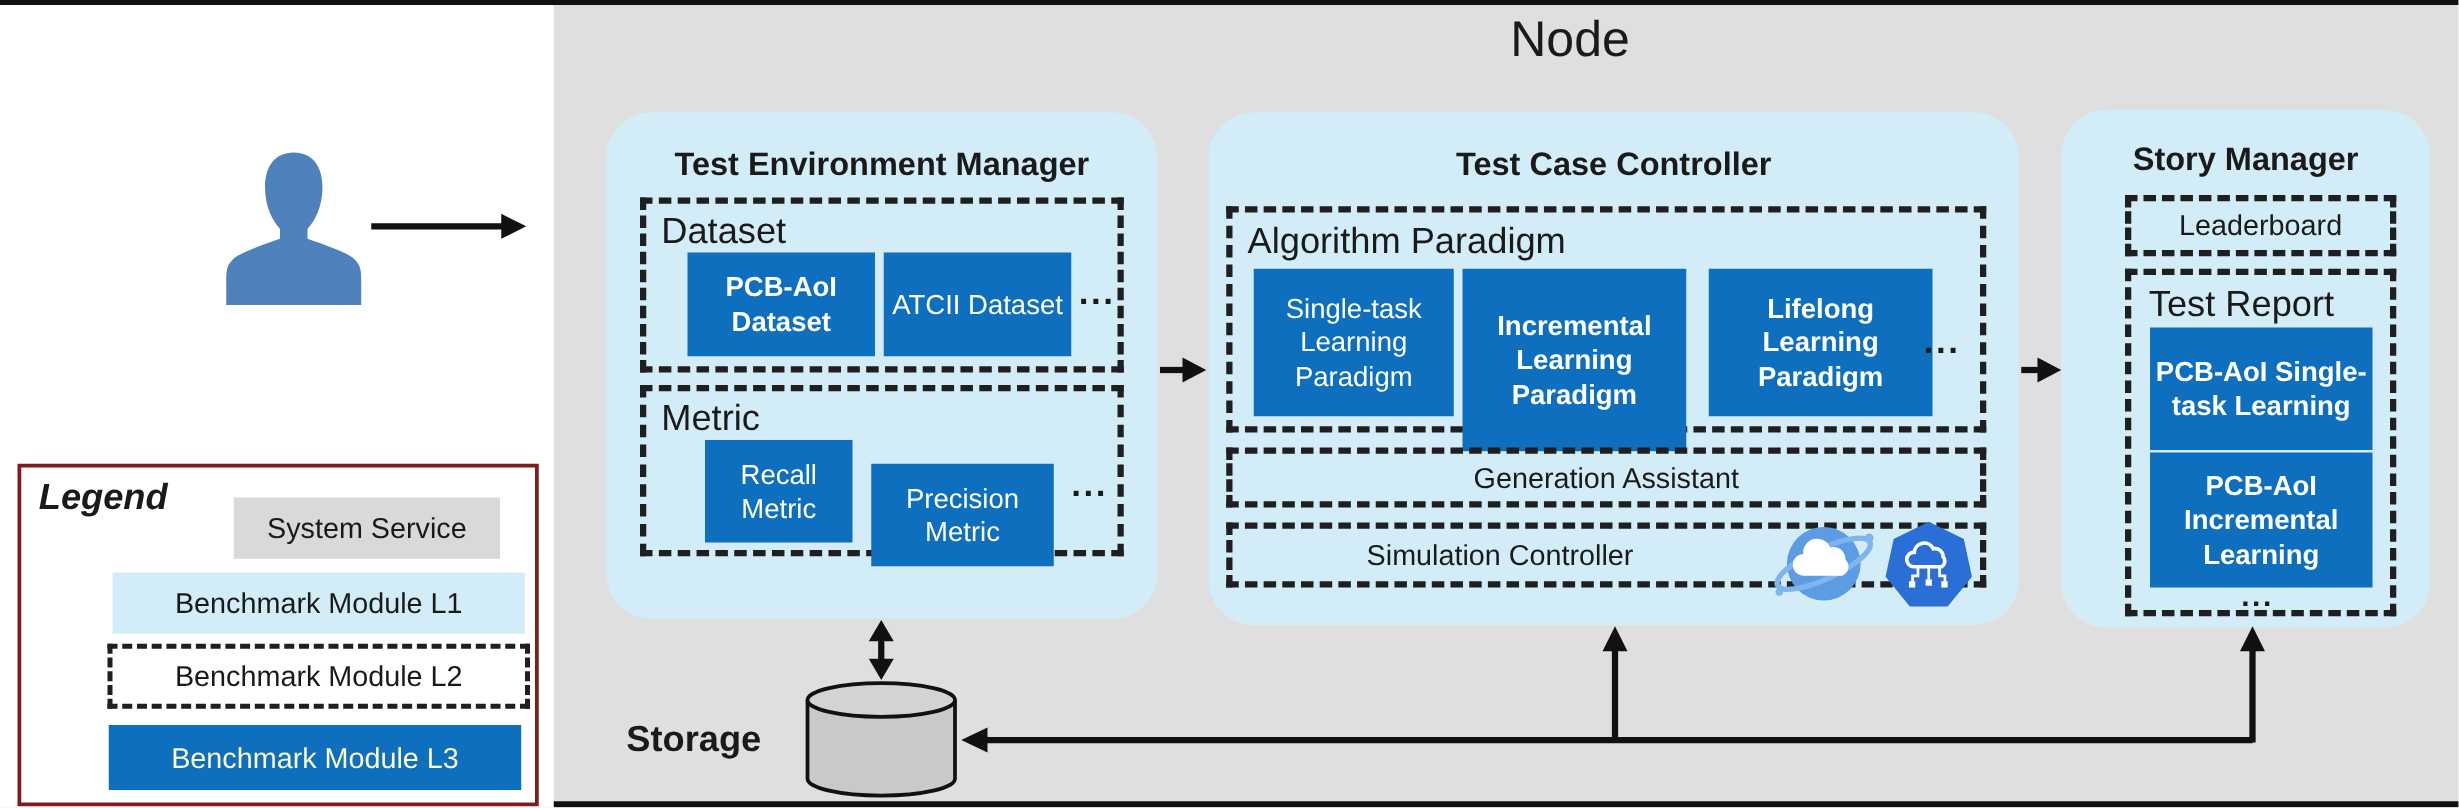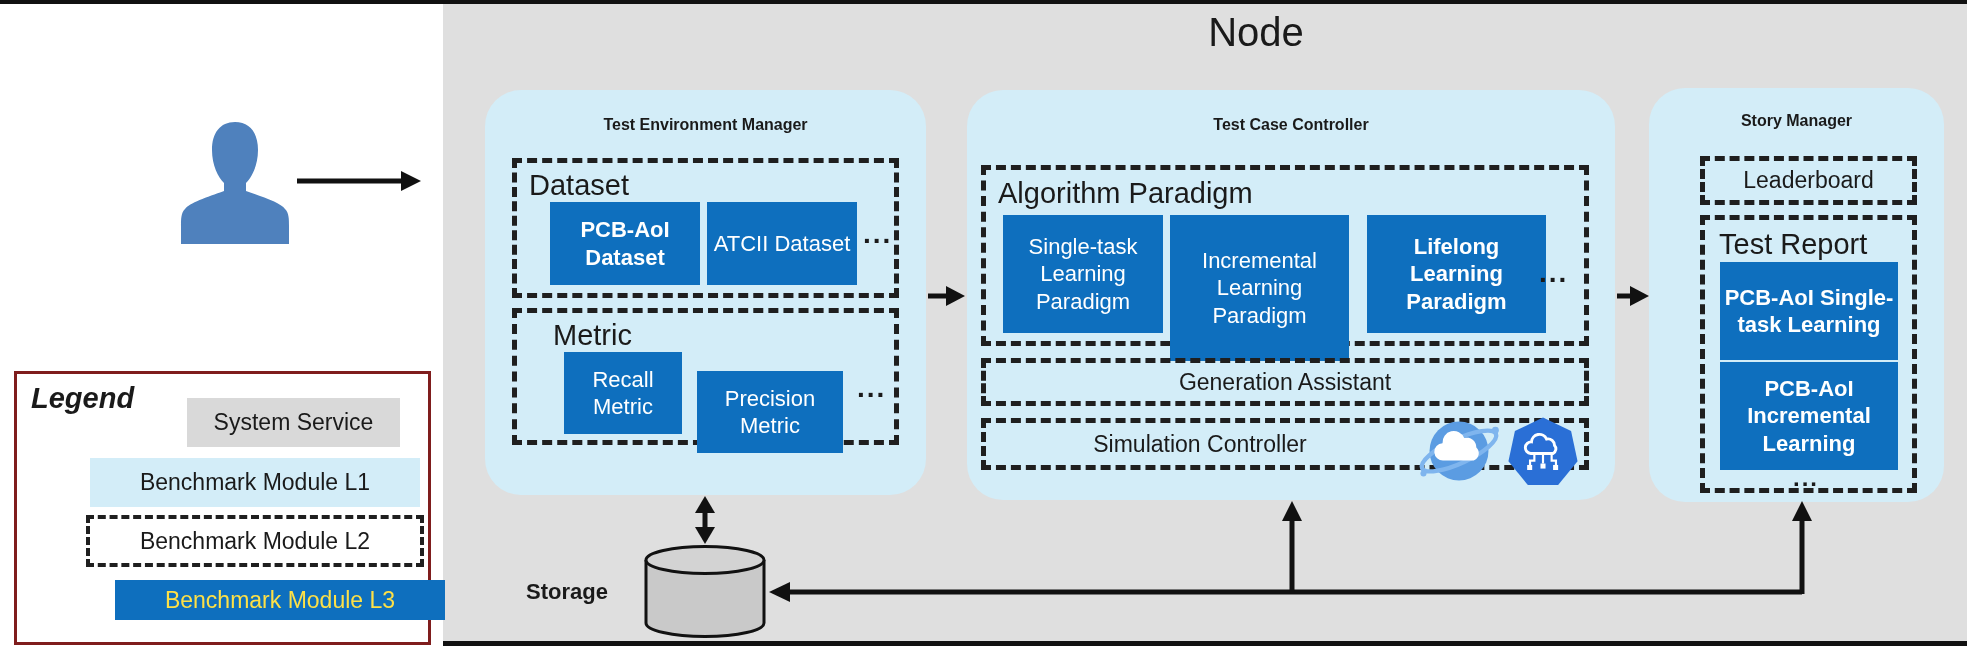--- a/index.html
+++ b/index.html
@@ -4,37 +4,37 @@
 <style>
   html,body{margin:0;padding:0;background:#fff;}
   #stage{position:relative;width:1967px;height:646px;background:#ffffff;overflow:hidden;
          font-family:"Liberation Sans",sans-serif;color:#1a1a1a;}
   .abs{position:absolute;}
   .bar{background:#111;}
   #node-bg{left:443px;top:4px;width:1524px;height:637px;background:#dfdfdf;}
   .node-title{left:1156px;top:12px;width:200px;height:40px;font-size:40px;display:flex;
               align-items:center;justify-content:center;}
   .panel{background:#d3edf8;border-radius:36px;}
-  .box-title{position:absolute;left:0;right:0;text-align:center;font-size:16px;font-weight:700;}
+  .box-title{position:absolute;left:0;right:0;text-align:center;font-size:26px;font-weight:700;}
   .dashed-box{position:absolute;border:5px dashed #1f1f1f;box-sizing:border-box;}
   .section-label{position:absolute;font-size:29px;}
   .bluebox{position:absolute;background:#0e6fbe;color:#fff;font-size:22px;line-height:1.24;
            display:flex;align-items:center;justify-content:center;text-align:center;
            padding:2px 4px;box-sizing:border-box;}
   .bold{font-weight:700;}
   .dots{position:absolute;font-size:28px;font-weight:700;letter-spacing:2px;}
   .center-label{position:absolute;display:flex;align-items:center;justify-content:center;
                 font-size:23px;}
   
   #legend{left:14px;top:371px;width:411px;height:268px;background:#fff;border:3px solid #7f1d1d;}
   #legend .title{position:absolute;left:14px;top:8px;font-size:29px;font-weight:700;font-style:italic;}
   .legend-item{position:absolute;display:flex;align-items:center;justify-content:center;
                font-size:23px;box-sizing:border-box;}
-  #storage-label{left:502px;top:572px;width:130px;height:40px;display:flex;align-items:center;
-                 justify-content:center;font-size:22px;font-weight:700;}
+  #storage-label{left:490px;top:572px;width:130px;height:40px;display:flex;align-items:center;
+                 justify-content:center;font-size:29px;font-weight:700;}
   svg{display:block;}
   #connectors{left:0;top:0;pointer-events:none;}
 </style>
 </head>
 <body>
 
 <div id="stage">
 
   <div class="abs bar" style="left:0;top:0;width:1967px;height:4px;"></div>
   <div class="abs" id="node-bg"></div>
@@ -45,46 +45,46 @@
     <svg width="120" height="126" viewBox="0 0 120 126">
       <path d="M60 4 C45 4 37 15 37 32 C37 47 43 59 49 65 L49 73 C32 79 14 85 10 91 C6 95 6 101 6 108 L6 126 L114 126 L114 108 C114 101 114 95 110 91 C106 85 88 79 71 73 L71 65 C77 59 83 47 83 32 C83 15 75 4 60 4 Z" fill="#4f81bd"></path>
     </svg>
   </div>
 
   <div class="abs" id="legend">
     <div class="title">Legend</div>
     <div class="legend-item" style="left:170px;top:24px;width:213px;height:49px;background:#d9d9d9;">System Service</div>
     <div class="legend-item" style="left:73px;top:84px;width:330px;height:49px;background:#d3edf8;">Benchmark Module L1</div>
     <div class="legend-item" style="left:69px;top:141px;width:338px;height:52px;background:#fff;border:4px dashed #1f1f1f;">Benchmark Module L2</div>
-    <div class="legend-item" style="left:70px;top:206px;width:330px;height:40px;background:#0e6fbe;color:#fde047;margin-left:28px;">Benchmark Module L3</div>
+    <div class="legend-item" style="left:70px;top:206px;width:330px;height:52px;background:#0e6fbe;color:#fef9c3;">Benchmark Module L3</div>
   </div>
 
   <div class="abs panel" style="left:485px;top:90px;width:441px;height:405px;">
     <div class="box-title" style="top:26px;">Test Environment Manager</div>
     <div class="dashed-box" style="left:27px;top:68px;width:387px;height:140px;">
       <div class="section-label" style="left:12px;top:6px;">Dataset</div>
     </div>
     <div class="bluebox bold" style="left:65px;top:112px;width:150px;height:83px;">PCB-AoI Dataset</div>
     <div class="bluebox" style="left:222px;top:112px;width:150px;height:83px;">ATCII Dataset</div>
     <div class="dots" style="left:378px;top:128px;">...</div>
     <div class="dashed-box" style="left:27px;top:218px;width:387px;height:137px;">
-      <div class="section-label" style="left:12px;top:6px;margin-left:24px;">Metric</div>
+      <div class="section-label" style="left:12px;top:6px;">Metric</div>
     </div>
     <div class="bluebox" style="left:79px;top:262px;width:118px;height:82px;">Recall Metric</div>
     <div class="bluebox" style="left:212px;top:262px;width:146px;height:82px;margin-top:19px;">Precision Metric</div>
     <div class="dots" style="left:372px;top:282px;">...</div>
   </div>
 
   <div class="abs panel" style="left:967px;top:90px;width:648px;height:410px;">
     <div class="box-title" style="top:26px;">Test Case Controller</div>
     <div class="dashed-box" style="left:14px;top:75px;width:608px;height:181px;">
       <div class="section-label" style="left:12px;top:7px;">Algorithm Paradigm</div>
     </div>
     <div class="bluebox" style="left:36px;top:125px;width:160px;height:118px;">Single-task Learning Paradigm</div>
-    <div class="bluebox" style="left:203px;top:125px;width:179px;height:146px;">Incremental Learning Paradigm</div>
+    <div class="bluebox" style="left:203px;top:125px;width:179px;height:146px;font-weight:bold;">Incremental Learning Paradigm</div>
     <div class="bluebox bold" style="left:400px;top:125px;width:179px;height:118px;">Lifelong Learning Paradigm</div>
     <div class="dots" style="left:572px;top:167px;">...</div>
     <div class="dashed-box" style="left:14px;top:268px;width:608px;height:48px;">
       <div class="center-label" style="left:0;top:0;right:0;bottom:0;">Generation Assistant</div>
     </div>
     <div class="dashed-box" style="left:14px;top:328px;width:608px;height:52px;">
       <div class="center-label" style="left:0;top:0;right:170px;bottom:0;">Simulation Controller</div>
     </div>
     <div class="abs" style="left:448px;top:322px;width:88px;height:78px;">
       <svg width="88" height="78" viewBox="0 0 100 90">

